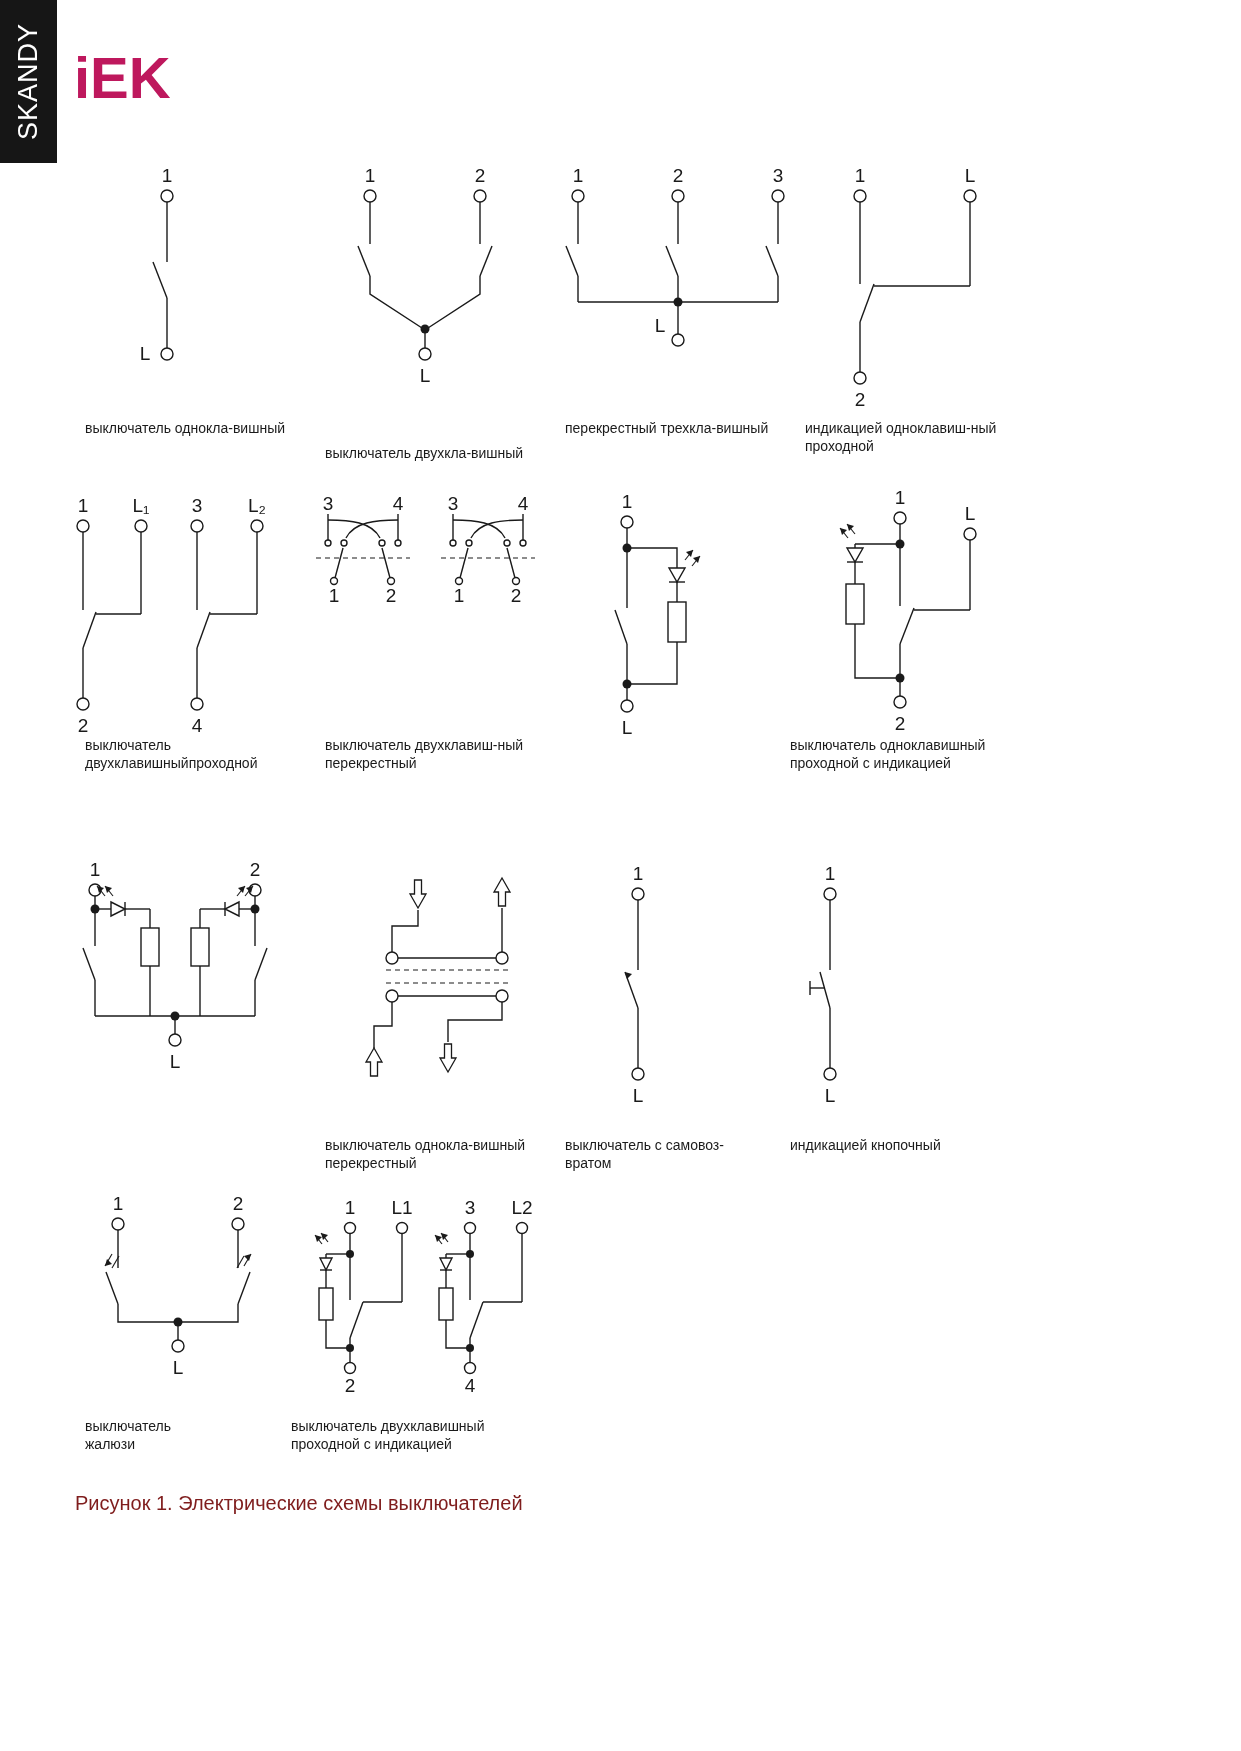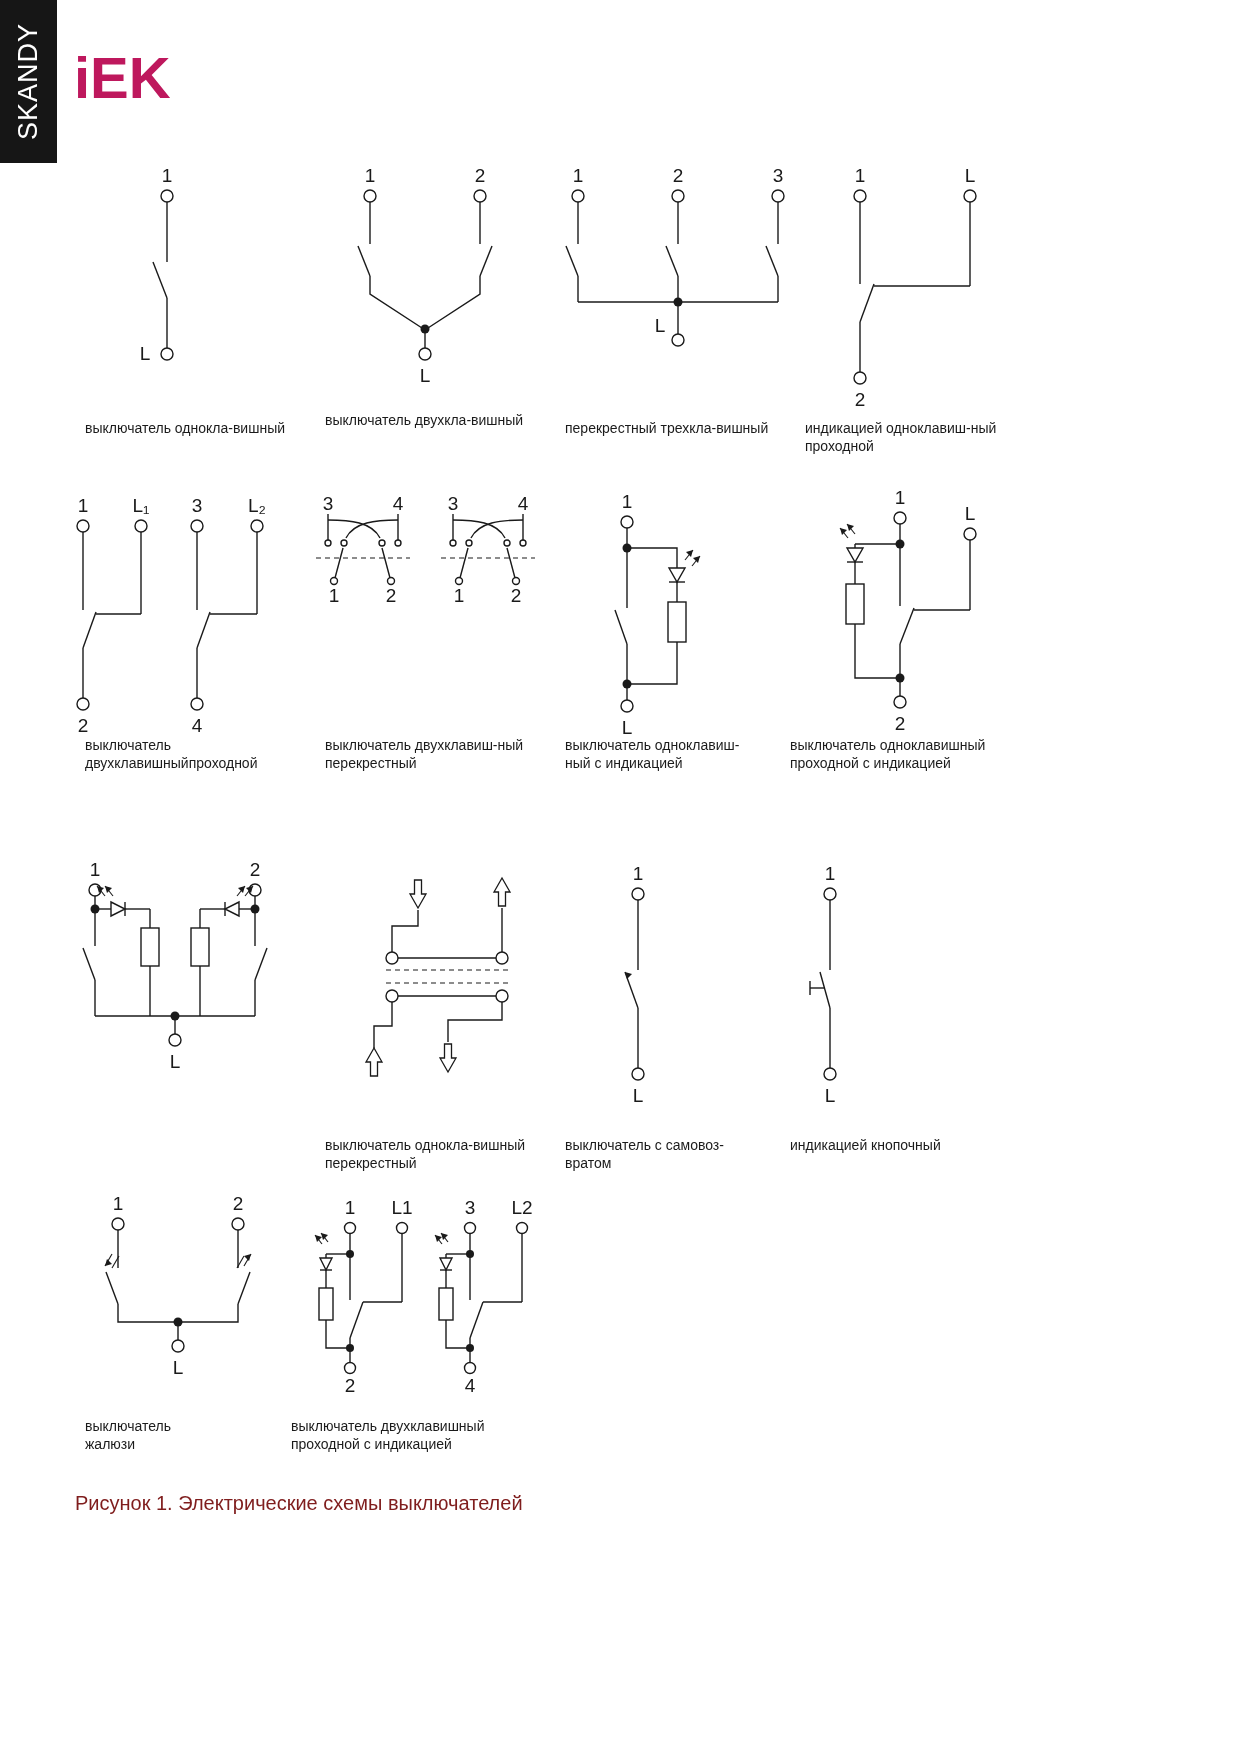--- a/index.html
+++ b/index.html
@@ -116,21 +116,21 @@
           <path class="w" d="M178,124 V40"></path>
         <path class="w" d="M68,160 V210"></path>
       </g>
       <path class="w" d="M68,160 L82,122"></path>
       <circle class="t" cx="68" cy="216" r="6"></circle>
       <text class="lbl" x="68" y="244">2</text>
     </svg>
   </div>
 
   <div class="caption" style="left:85px;top:420px;width:240px">выключатель однокла-вишный</div>
-  <div class="caption" style="left:325px;top:412px;width:240px">выключатель двухкла-вишный</div>
+  <div class="caption" style="left:325px;top:445px;width:240px">выключатель двухкла-вишный</div>
   <div class="caption" style="left:565px;top:420px;width:240px">перекрестный трехкла-вишный</div>
   <div class="caption" style="left:805px;top:420px;width:240px">индикацией одноклавиш-ный
 проходной</div>
 
   <div class="diagram" style="left:45px;top:492px">
     <svg viewBox="0 0 260 250" width="260" height="250">
       <text class="lbl" x="38" y="20">1</text>
       <circle class="t" cx="38" cy="34" r="6"></circle>
       <text class="lbl" x="96" y="20">L₁</text>
       <circle class="t" cx="96" cy="34" r="6"></circle>
@@ -264,22 +264,20 @@
       <circle class="j" cx="100" cy="192" r="4.5"></circle>
       <circle class="t" cx="100" cy="216" r="6"></circle>
       <text class="lbl" x="100" y="244">2</text>
     </svg>
   </div>
 
   <div class="caption" style="left:85px;top:737px;width:260px">выключатель
 двухклавишныйпроходной</div>
   <div class="caption" style="left:325px;top:737px;width:260px">выключатель двухклавиш-ный
 перекрестный</div>
-  <div class="caption" style="left:565px;top:737px;width:250px">выключатель одноклавиш-
-ный с индикацией</div>
   <div class="caption" style="left:790px;top:737px;width:260px">выключатель одноклавишный
 проходной с индикацией</div>
 
   <div class="diagram" style="left:45px;top:858px">
     <svg viewBox="0 0 260 230" width="260" height="230">
       <text class="lbl" x="50" y="18">1</text>
       <circle class="t" cx="50" cy="32" r="6"></circle>
       <text class="lbl" x="210" y="18">2</text>
       <circle class="t" cx="210" cy="32" r="6"></circle>
       <g>

